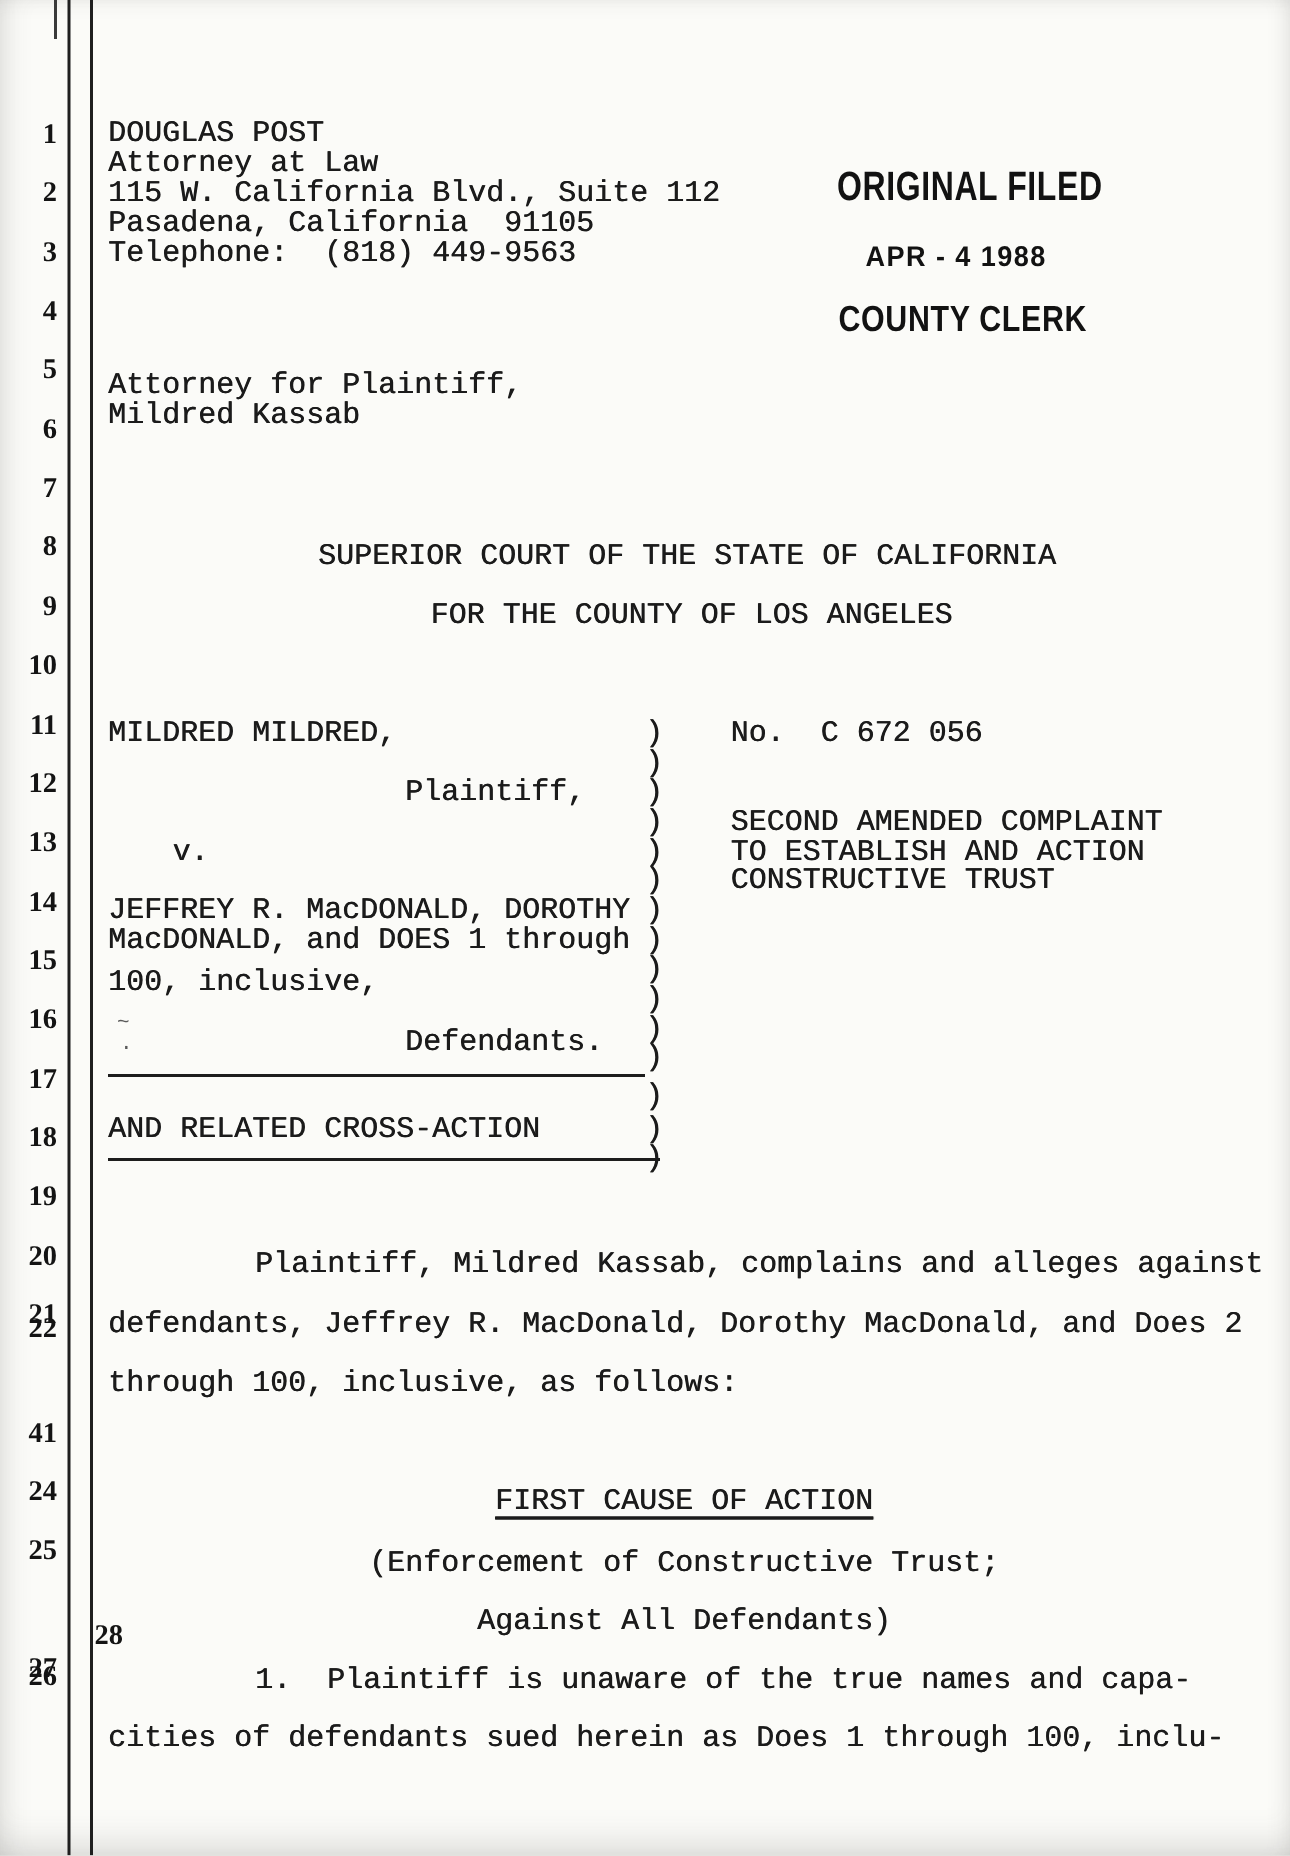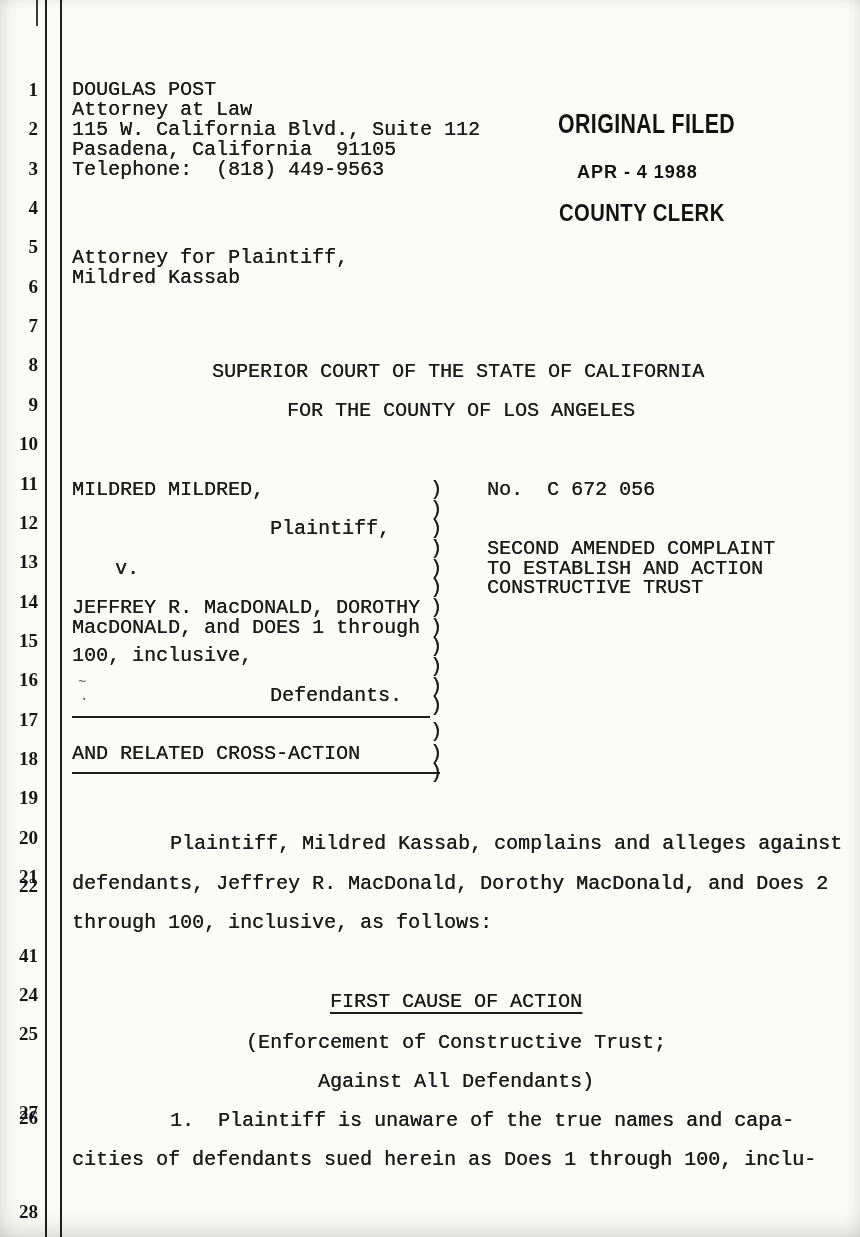--- a/index.html
+++ b/index.html
@@ -106,21 +106,21 @@
       <div class="line-number" style="top: 748.95px;">18</div>
       <div class="line-number" style="top: 788.3px;">19</div>
       <div class="line-number" style="top: 827.65px;">20</div>
       <div class="line-number" style="top: 867px;">21</div>
       <div class="line-number" style="top: 860px; margin-top: 16px;">22</div>
       <div class="line-number" style="top: 945.7px;">41</div>
       <div class="line-number" style="top: 985.05px;">24</div>
       <div class="line-number" style="top: 1024.4px;">25</div>
       <div class="line-number" style="top: 1108px;">26</div>
       <div class="line-number" style="top: 1103.1px;">27</div>
-      <div class="line-number" style="top: 1202px;">28</div>
+      <div class="line-number" style="top: 1081px; padding-left: 44px;">28</div>
     </div>
 
   <div>
     <div class="stamp stamp-filed" style="left:558px; top:110px;">ORIGINAL FILED</div>
     <div class="stamp stamp-date" style="left:577px; top:162px;">APR - 4 1988</div>
     <div class="stamp stamp-clerk" style="left:559px; top:201px;">COUNTY CLERK</div>
   </div>
 
   <div>
     <div class="tline" style="left:72px; top:80px;">DOUGLAS POST</div>

